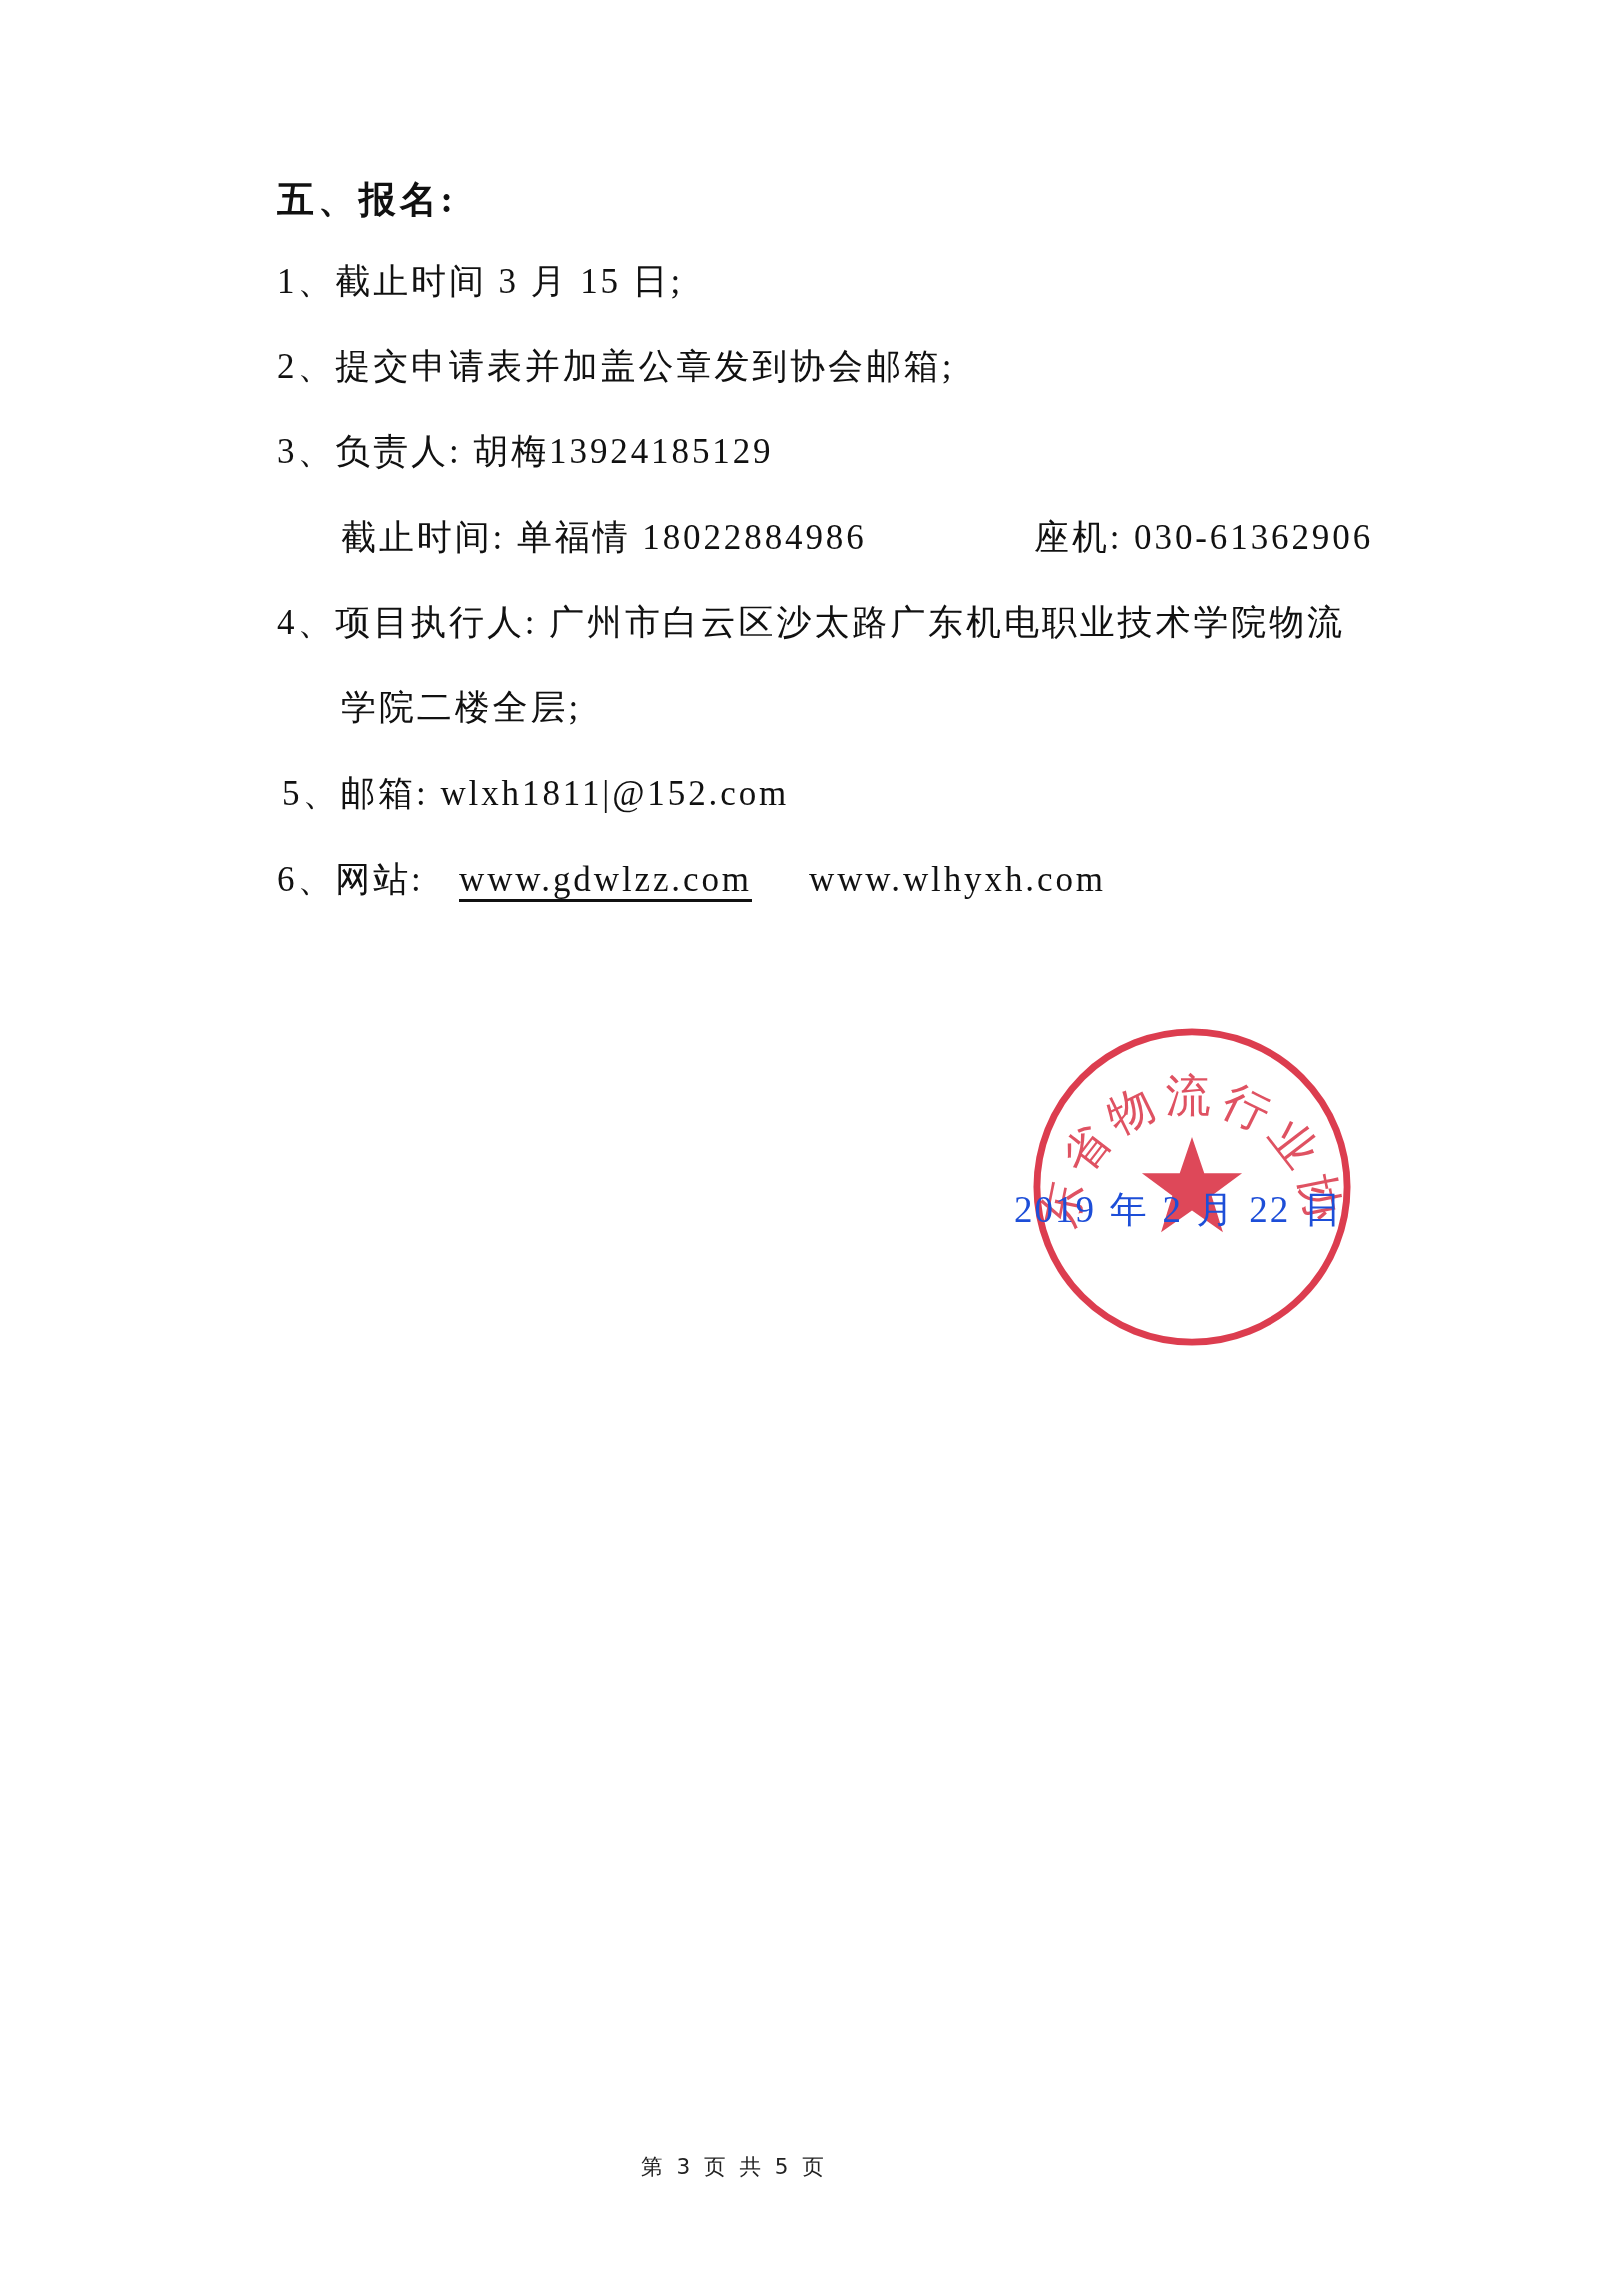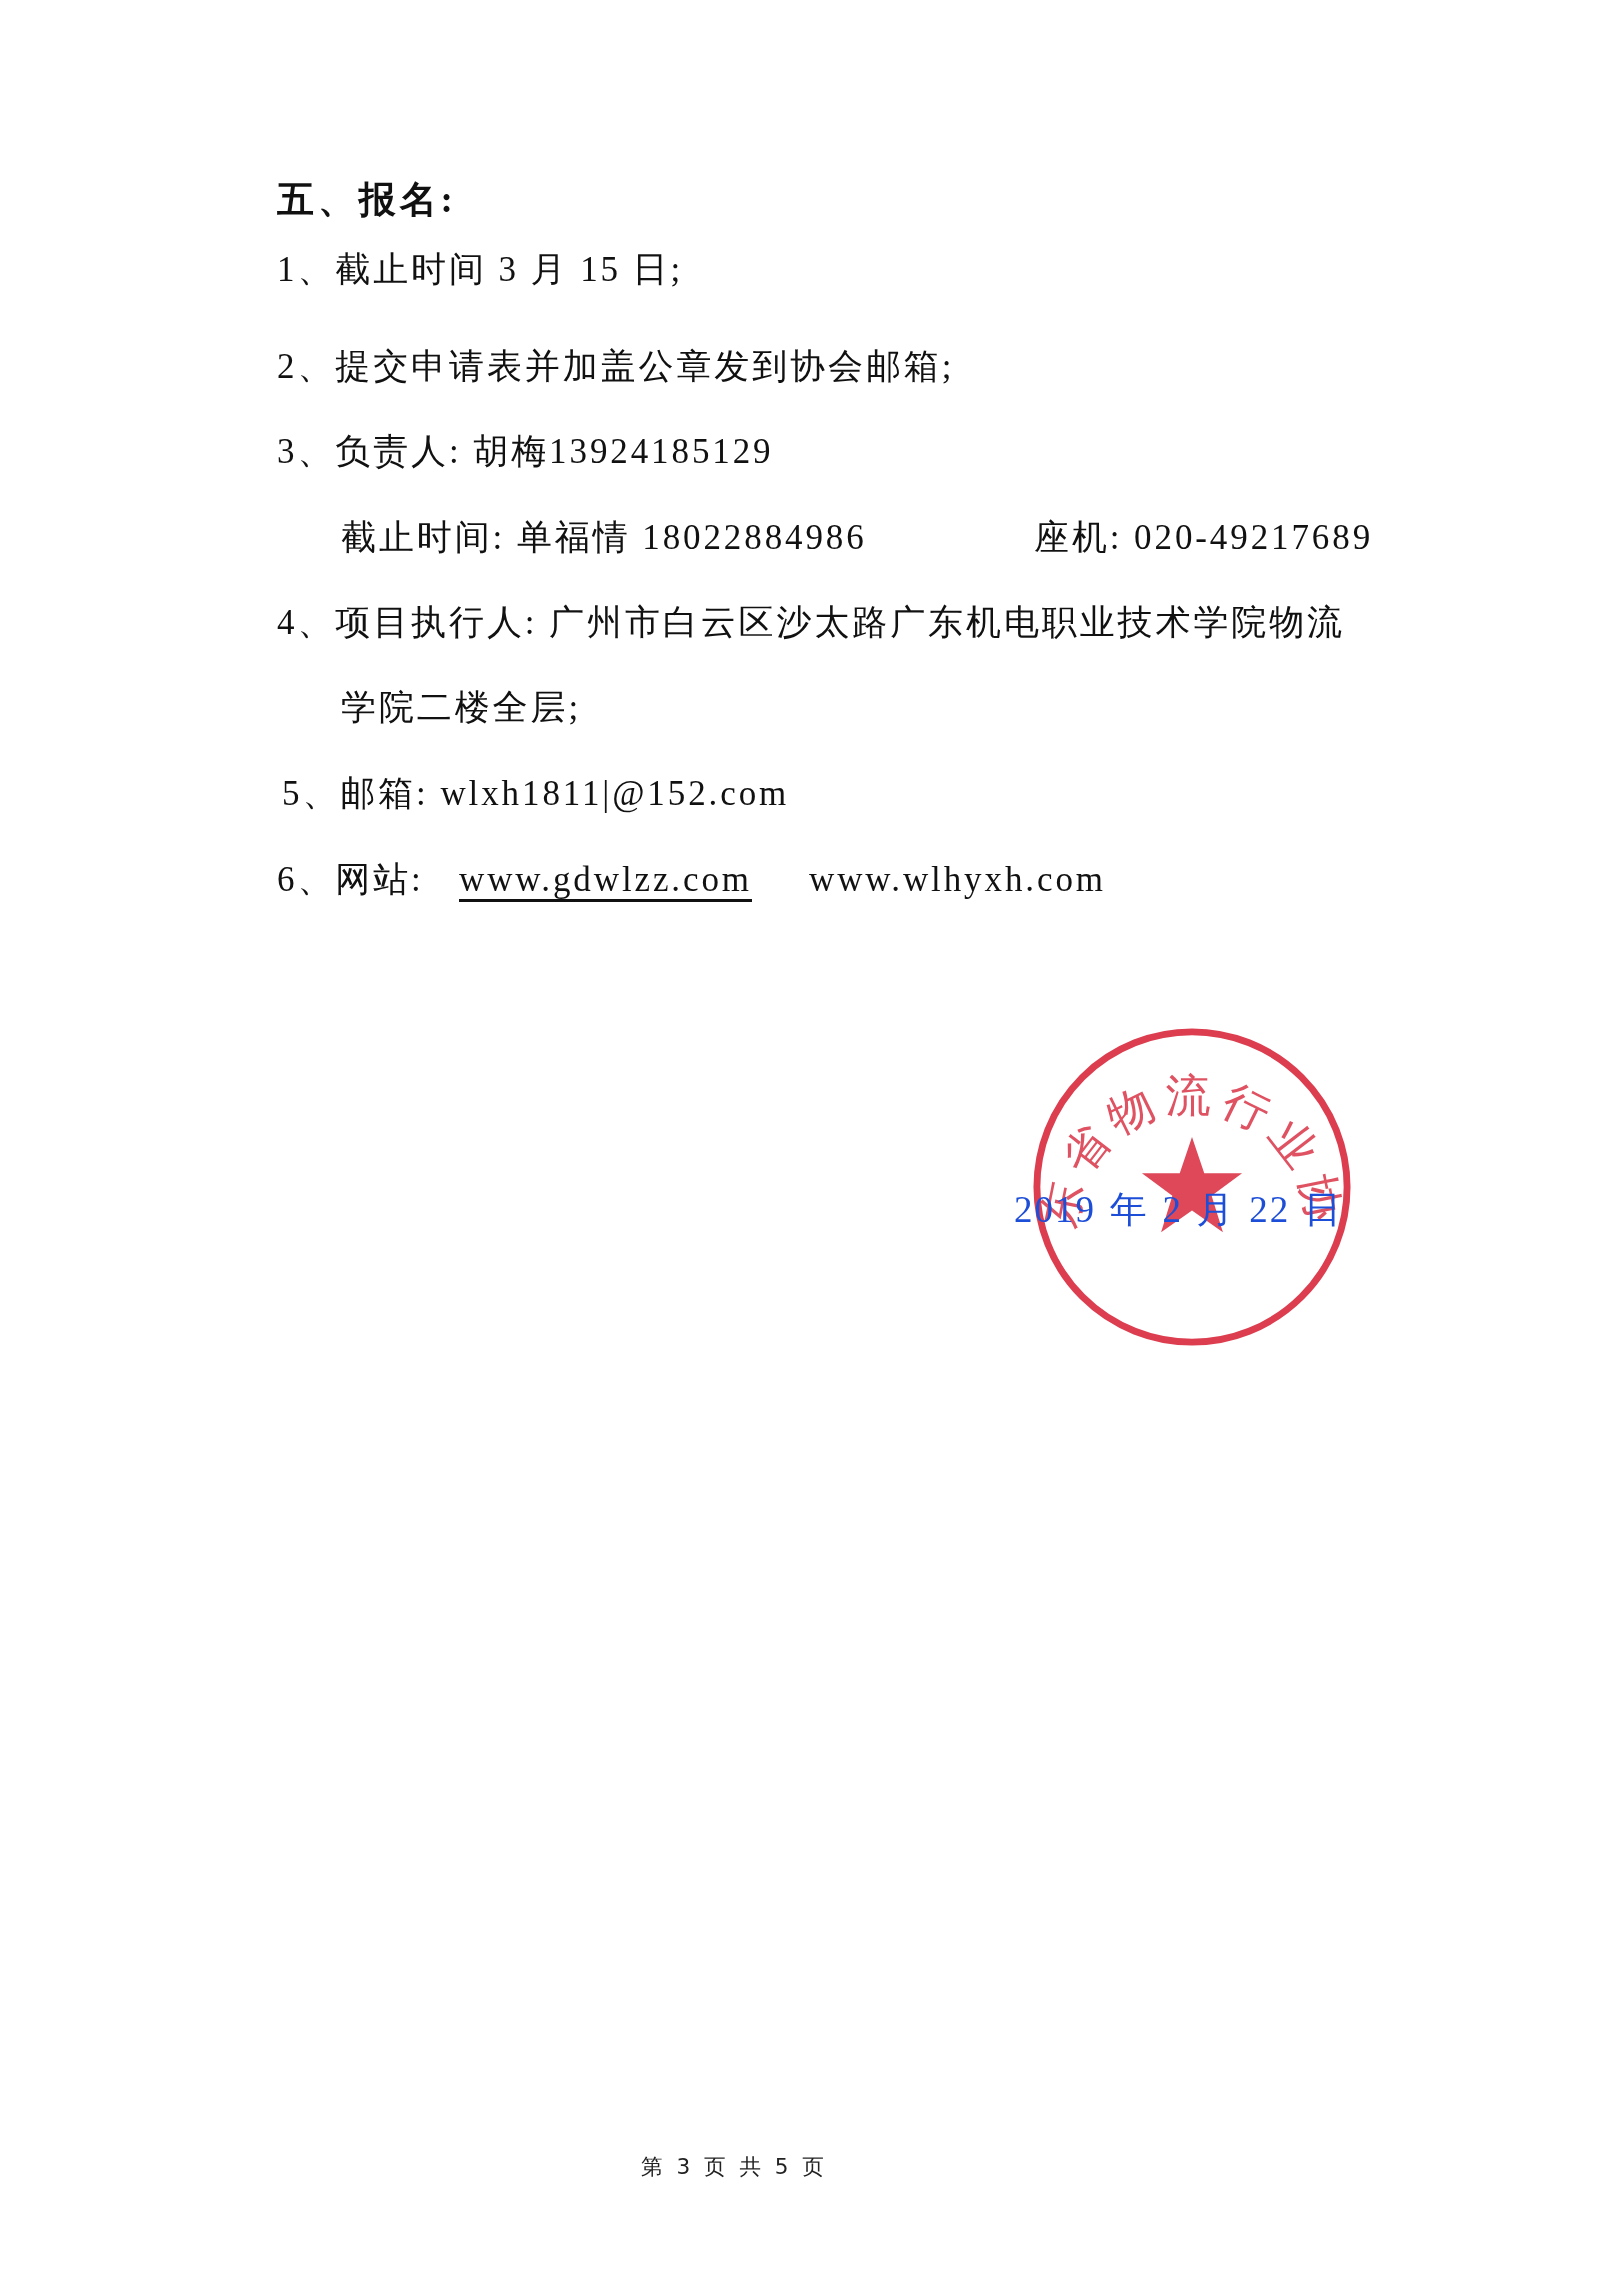--- a/index.html
+++ b/index.html
@@ -12,41 +12,41 @@
   .date { position: absolute; left: 1014px; top: 1188px; font-size: 37px; line-height: 43px; white-space: nowrap; letter-spacing: 2px; color: #1d4ed8; z-index: 2; }
   .date span { margin-right: 13.7px; }
   .footer { position: absolute; top: 2152px; left: 0; width: 1467px; text-align: center; font-family: "DejaVu Sans", "Liberation Sans", sans-serif; font-size: 21.6px; color: #222; letter-spacing: 2px; }
   .footer span { margin: 0 5.9px; }
 </style>
 </head>
 <body>
 
 <div class="line heading" style="left:277px; top:178px;">五、报名:</div>
 
-<div class="line" style="left:277px; top:248px;">
+<div class="line" style="left:277px; top:260px;">
   <span>1、</span><span>截止时间 3 月 15 日;</span>
 </div>
 
 <div class="line" style="left:277px; top:345px;">
   <span>2、</span><span>提交申请表并加盖公章发到协会邮箱;</span>
 </div>
 
 <div class="line" style="left:277px; top:430px;">
   <span>3、</span><span>负责人:</span>
   <span>胡梅</span><span>13924185129</span>
 </div>
 
 <div class="line" style="left:341px; top:516px;">
   <span>截止时间:</span>
   <span>单福情</span>
   <span>18022884986</span>
 </div>
 <div class="line" style="left:1034px; top:516px;">
   <span>座机:</span>
-  <span>020-49217689</span>
+  <span>030-61362906</span>
 </div>
 
 <div class="line" style="left:277px; top:601px;">
   <span>4、</span><span>项目执行人:</span>
   <span>广州市白云区沙太路广东机电职业技术学院物流</span>
 </div>
 <div class="line" style="left:341px; top:686px;">学院二楼全层;</div>
 
 <div class="line" style="left:282px; top:772px;">
   <span>5、</span><span>邮箱:</span>

